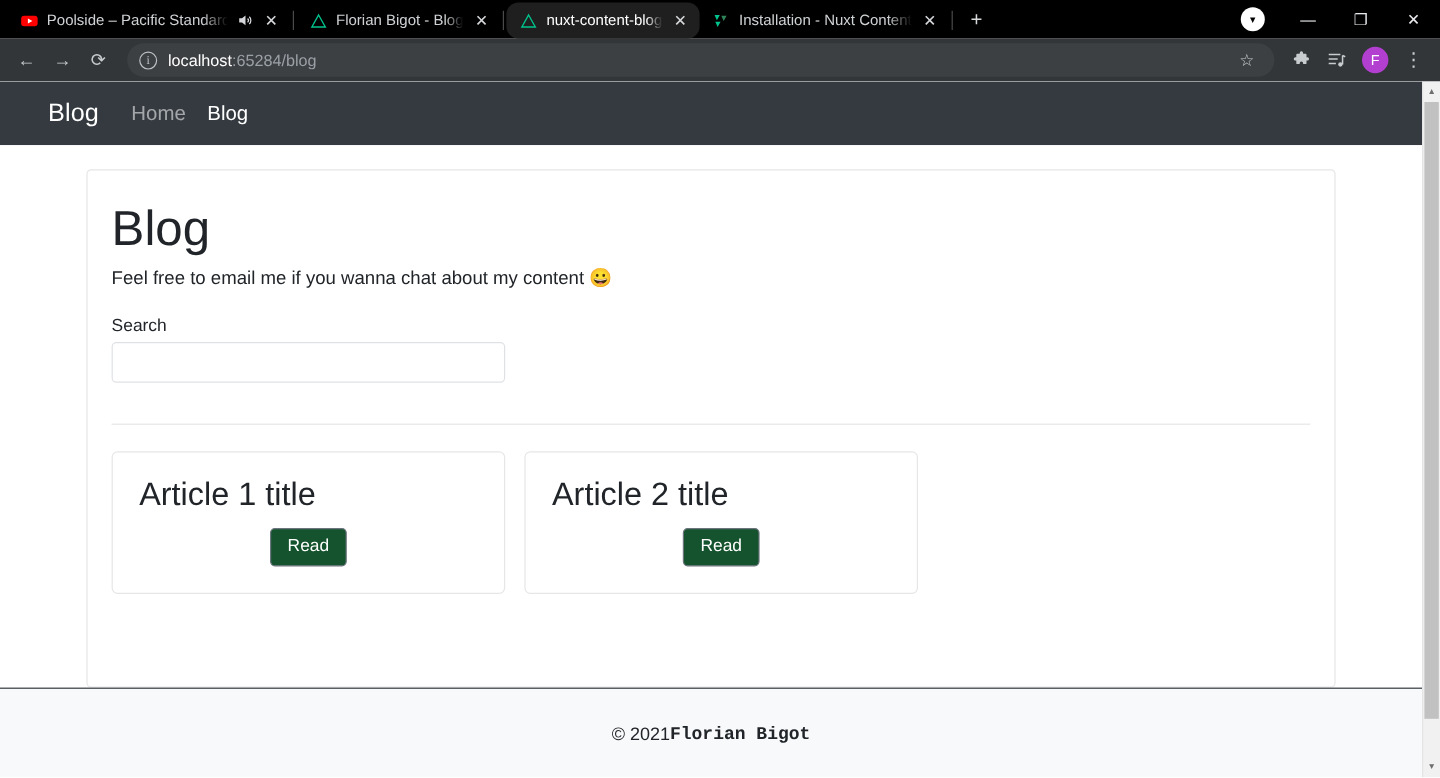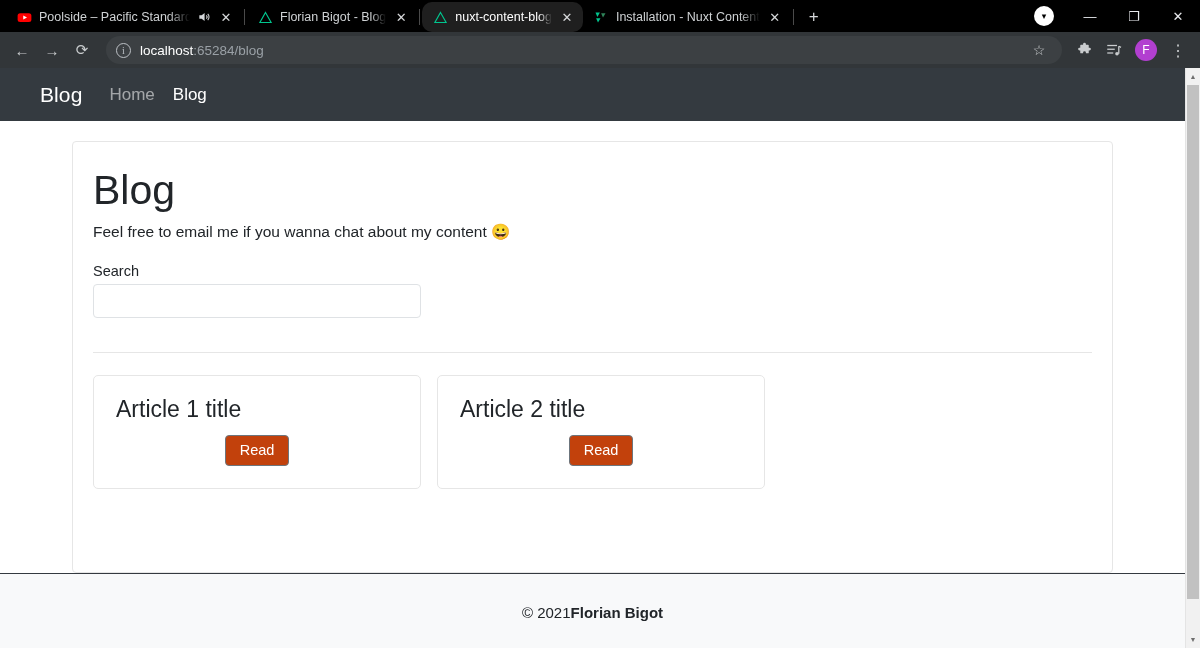--- a/index.html
+++ b/index.html
@@ -196,30 +196,30 @@
   .cards-row { display: flex; gap: 16px; }
   .article-card {
     width: 328px;
     border: 1px solid #e6e6e6;
     border-radius: 5px;
     background: #fff;
     padding: 20px 22px 22px 22px;
     text-align: left;
   }
   .article-title {
-    font-size: 23px;
+    font-size: 27px;
     color: #212529;
     font-weight: normal;
     margin: 0 0 12px 0;
     line-height: 1.15;
   }
   .article-desc { font-size: 15px; color: #212529; margin: 0 0 14px 0; }
   .card-btn-row { text-align: center; }
   .btn-read {
-    background: #c2410c;
+    background: #14532d;
     border: 1px solid #6c757d;
     color: #ffffff;
     font-size: 14.5px;
     padding: 7px 14px;
     border-radius: 4px;
     font-family: "Liberation Sans", sans-serif;
     line-height: 1.1;
   }
 
   
@@ -227,21 +227,21 @@
     background: #f8f9fa;
     border-top: 1px solid #343a40;
     height: 77px;
     flex: 0 0 77px;
     display: flex;
     align-items: center;
     justify-content: center;
     font-size: 15px;
     color: #212529;
   }
-  .site-footer b { font-weight: bold; }
+  .site-footer b { font-weight: bold; font-family: Liberation Mono, monospace; }
 
   
   .scrollbar {
     width: 15px; flex: 0 0 15px;
     background: #f1f1f1;
     display: flex; flex-direction: column;
     border-left: 1px solid #e4e4e4;
   }
   .sb-arrow {
     height: 17px; flex: 0 0 17px;

